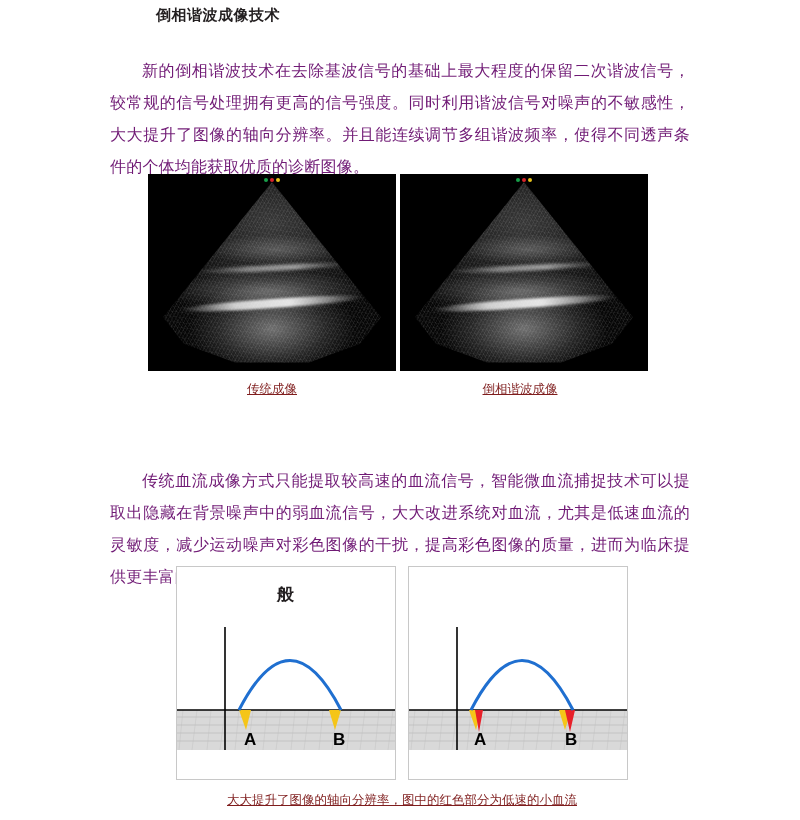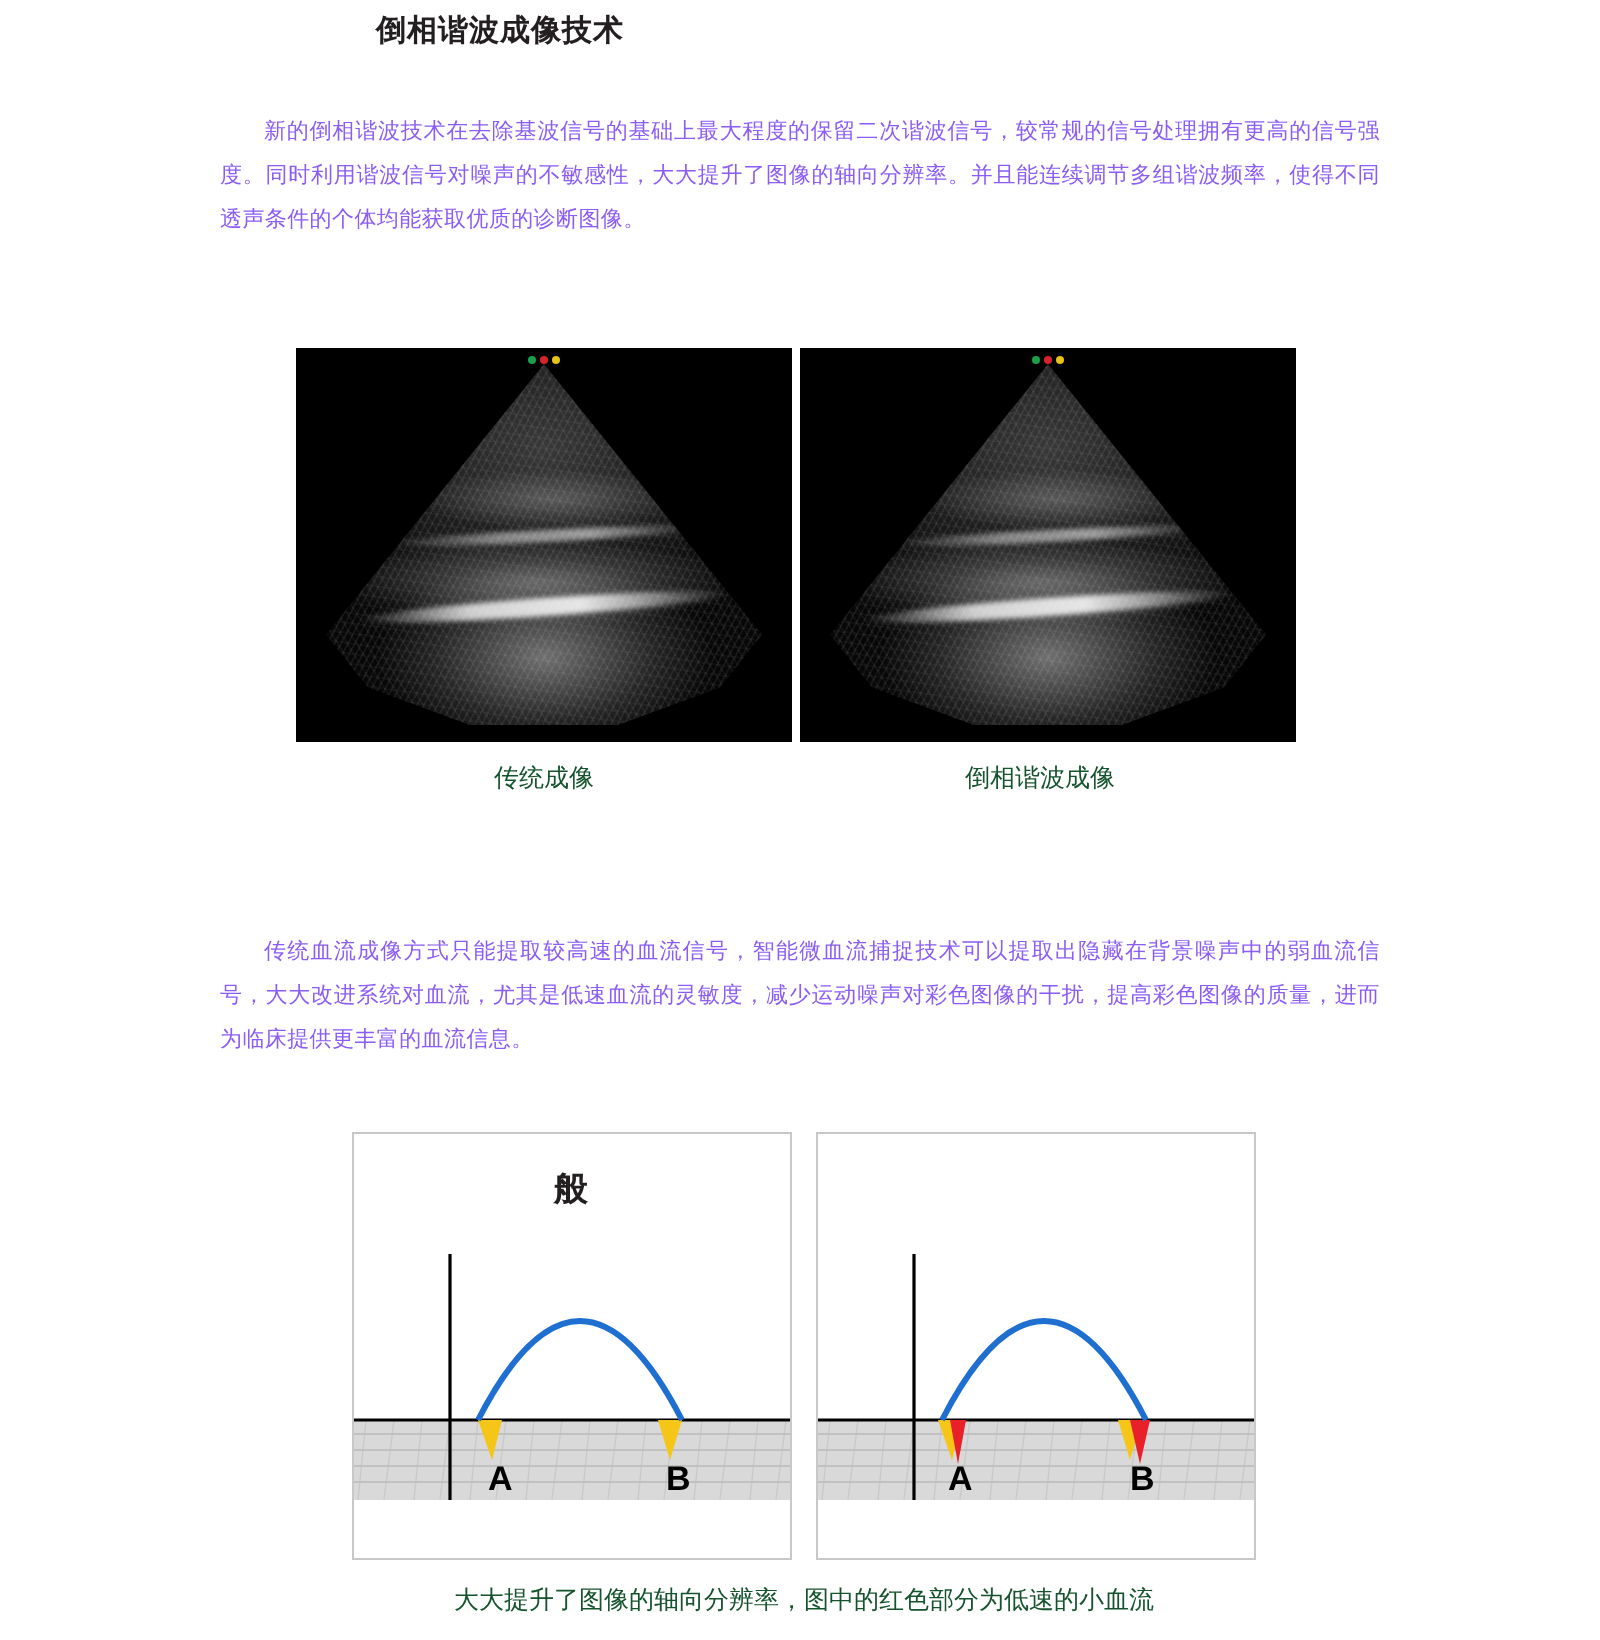--- a/index.html
+++ b/index.html
@@ -19,36 +19,36 @@
     width: 800px;
     height: 820px;
     position: relative;
     box-sizing: border-box;
   }
   .section-heading {
     font-size: 15px;
     font-weight: bold;
     color: #231f20;
     letter-spacing: 0.5px;
-    margin-left: 32px;
   }
   .body-text {
-    font-size: 11px;
+    font-size: 16px;
     line-height: 2.0;
-    color: #8b5cf6;
+    color: #701a75;
     text-align: justify;
     letter-spacing: 0.2px;
   }
   .indent {
     text-indent: 2em;
   }
   .caption {
     font-size: 12.5px;
-    color: #14532d;
+    color: #7f1d1d;
     text-align: center;
+    text-decoration: underline;
   }
 
   
   #heading-1 {
     position: absolute;
     left: 156px;
     top: 6px;
     width: 520px;
   }
 

